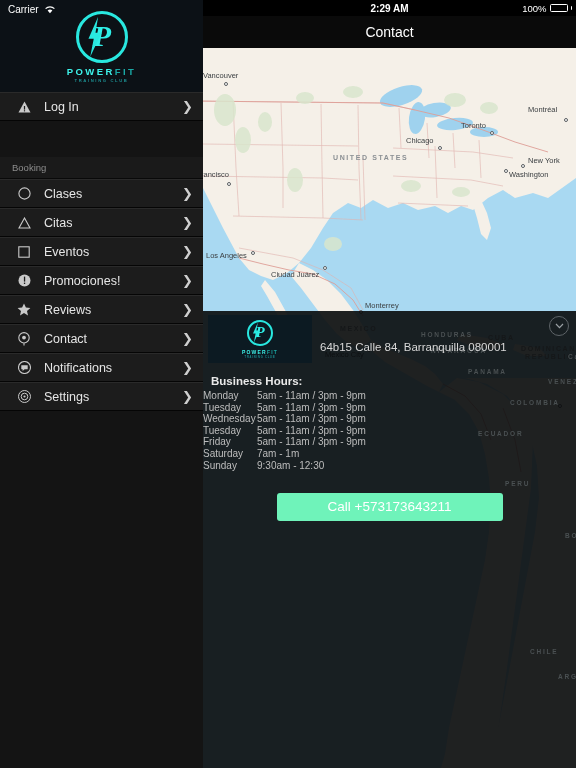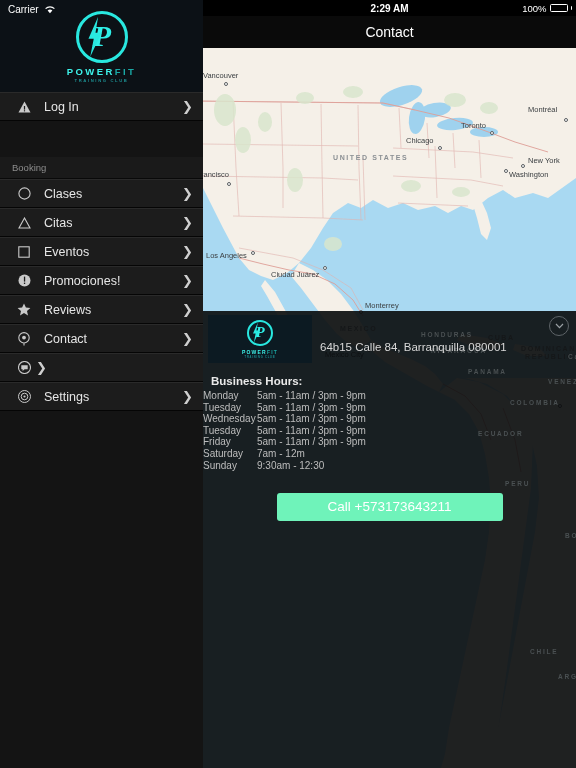--- a/index.html
+++ b/index.html
@@ -278,20 +278,21 @@
       <span class="chev">❯</span>
     </div>
 
     <div class="menu-row">
       <span class="ico">
         <svg width="13" height="13" viewBox="0 0 13 13">
             <circle cx="6.5" cy="6.5" r="6" fill="none" stroke="#c9c9c9" stroke-width="1.1"></circle>
             <path d="M3.3 4.3 h6.4 v4 H6.6 L4.6 10 V8.3 H3.3 Z" fill="#c9c9c9"></path>
           </svg>
       </span>
+      <span class="lbl">Notifications</span>
       <span class="chev">❯</span>
     </div>
 
     <div class="menu-row">
       <span class="ico">
         <svg width="13" height="13" viewBox="0 0 13 13">
             <circle cx="6.5" cy="6.5" r="6" fill="none" stroke="#c9c9c9" stroke-width="1"></circle>
             <circle cx="6.5" cy="6.5" r="3.3" fill="none" stroke="#c9c9c9" stroke-width="1"></circle>
             <circle cx="6.5" cy="6.5" r="1.1" fill="#c9c9c9"></circle>
           </svg>
@@ -471,21 +472,21 @@
           <tr>
             <td class="day">Tuesday</td>
             <td>5am - 11am / 3pm - 9pm</td>
           </tr>
           <tr>
             <td class="day">Friday</td>
             <td>5am - 11am / 3pm - 9pm</td>
           </tr>
           <tr>
             <td class="day">Saturday</td>
-            <td>7am - 12m</td>
+            <td>7am - 1m</td>
           </tr>
           <tr>
             <td class="day">Sunday</td>
             <td>9:30am - 12:30</td>
           </tr>
         </tbody>
           </table>
 
         <button class="call-btn">Call +573173643211</button>
       </div>

